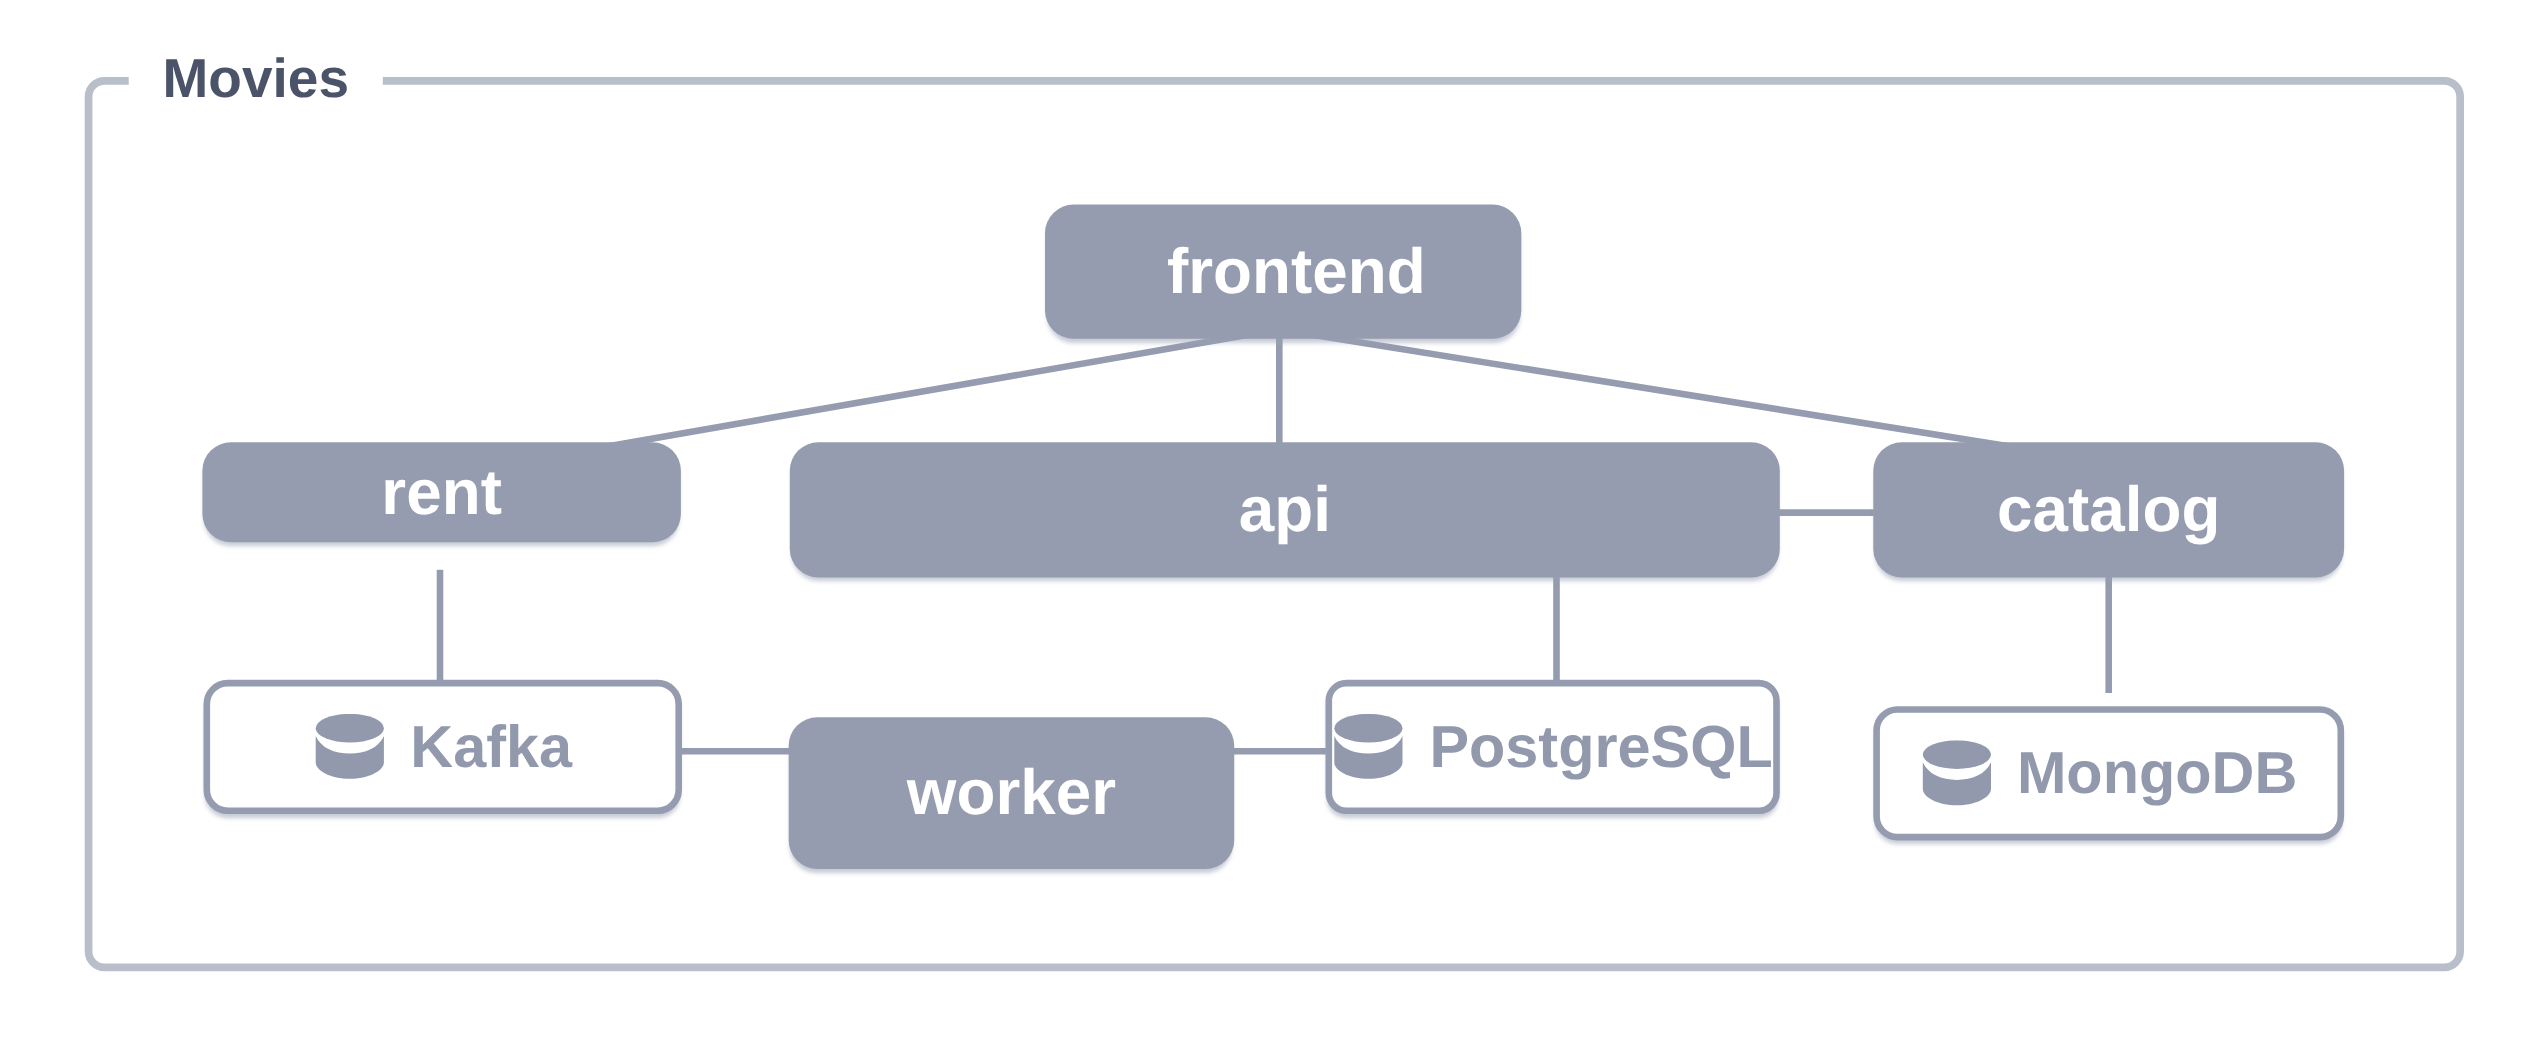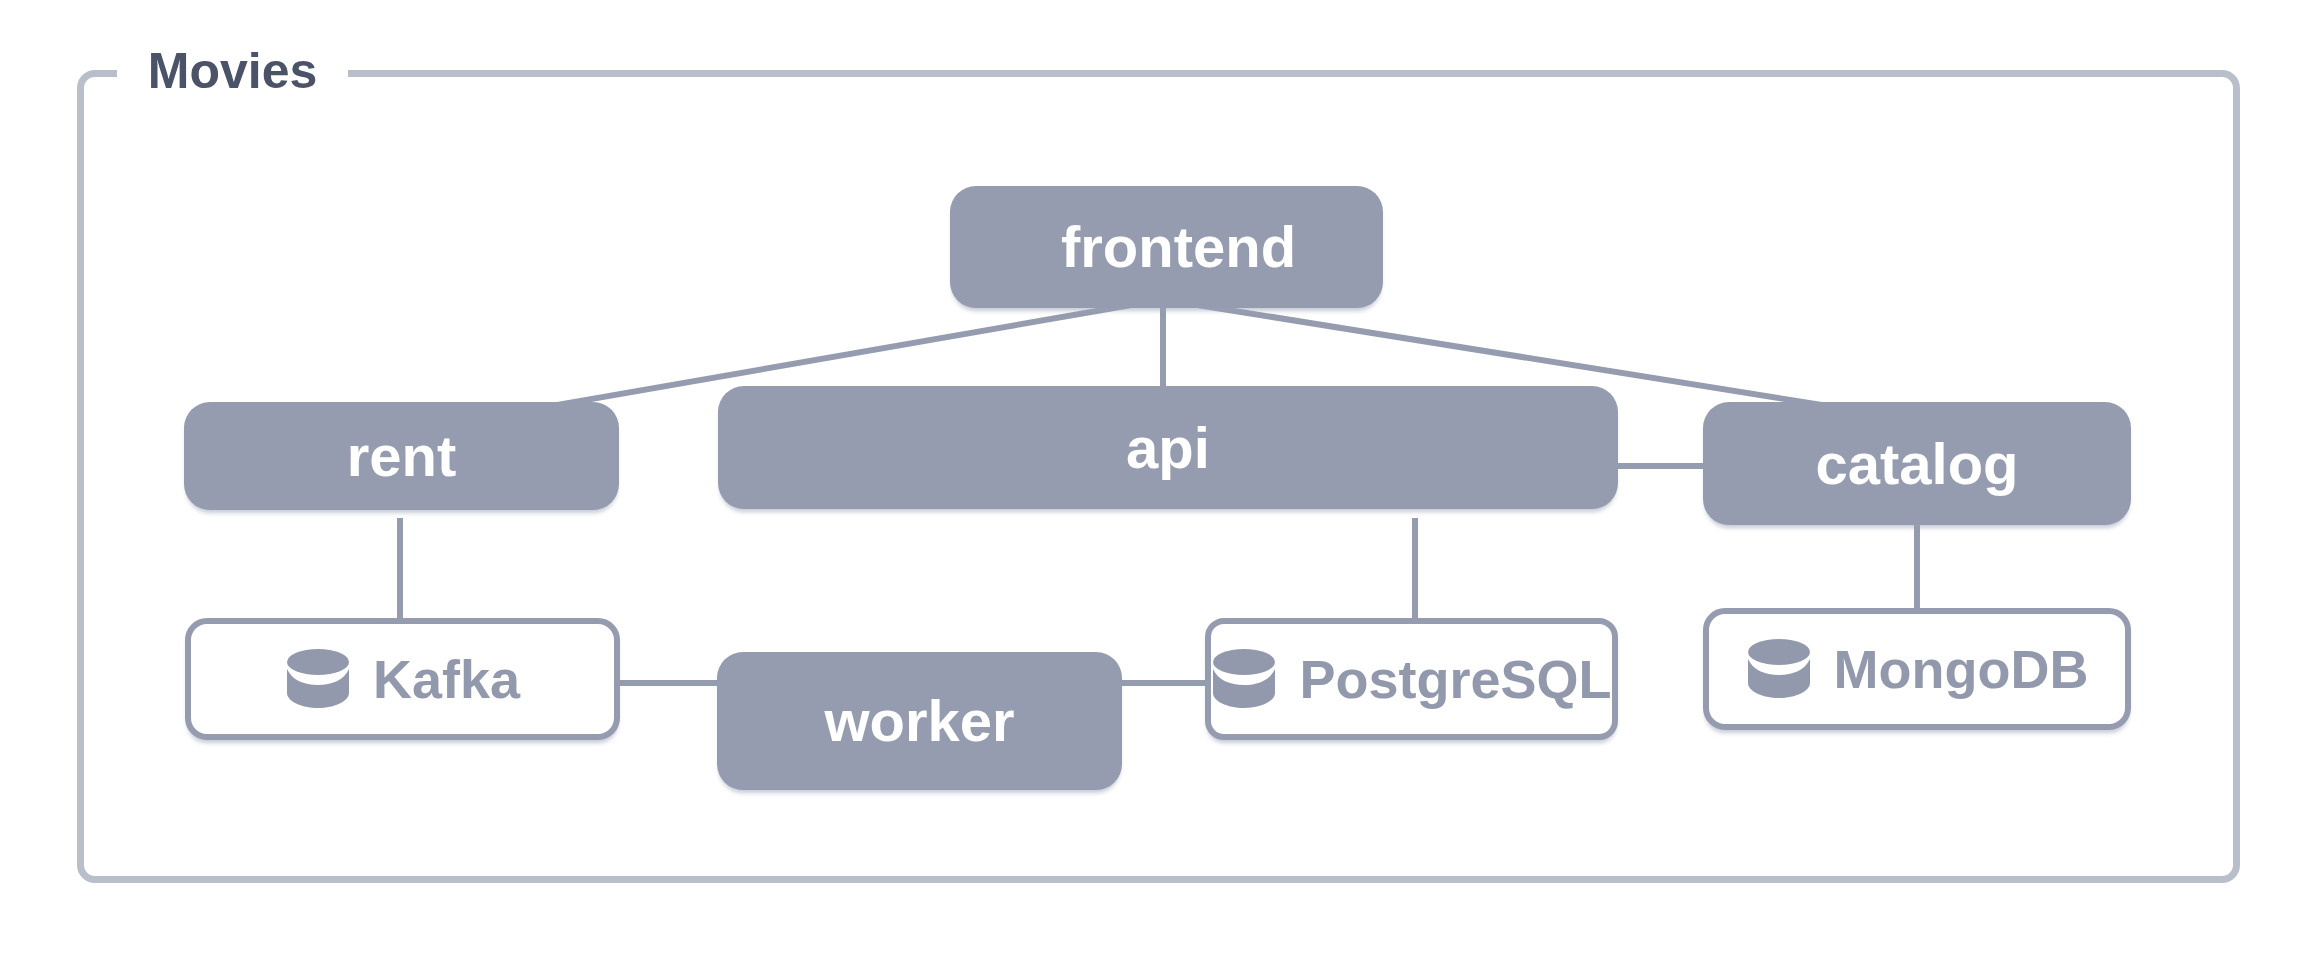--- a/index.html
+++ b/index.html
@@ -38,27 +38,27 @@
   }
   .store{
     background:#ffffff;border:6px solid var(--node-fill);border-radius:22px;
     color:var(--label-on-white);font-size:54px;gap:22px;
   }
   .dbicon{display:flex;align-items:center;}
   .dbicon svg{display:block;}
   .nlabel,.slabel{line-height:1;}
 
   #node-frontend  {left:950px; top:186px; width:433px; height:122px;padding-left:24px;}
-  #node-rent      {left:184px; top:402px; width:435px; height:108px;}
-  #node-api       {left:718px; top:386px; width:900px; height:123px;}
+  #node-rent      {left:184px; top:402px; width:435px; height:91px;}
+  #node-api       {left:718px; top:402px; width:900px; height:123px;}
   #node-catalog   {left:1703px;top:402px; width:428px; height:123px;}
   #node-kafka     {left:185px; top:618px; width:435px; height:122px;}
   #node-worker    {left:717px; top:652px; width:405px; height:138px;}
   #node-postgresql{left:1205px;top:618px; width:413px; height:122px;border-radius:19px;}
-  #node-mongodb   {left:1703px;top:608px; width:428px; height:122px;}
+  #node-mongodb   {left:1703px;top:642px; width:428px; height:122px;}
 </style>
 </head>
 <body>
 
 <div class="canvas">
 
   <div class="group-frame"></div>
   <div class="group-title">Movies</div>
 
   <svg id="edges" viewBox="0 0 2313 953">

